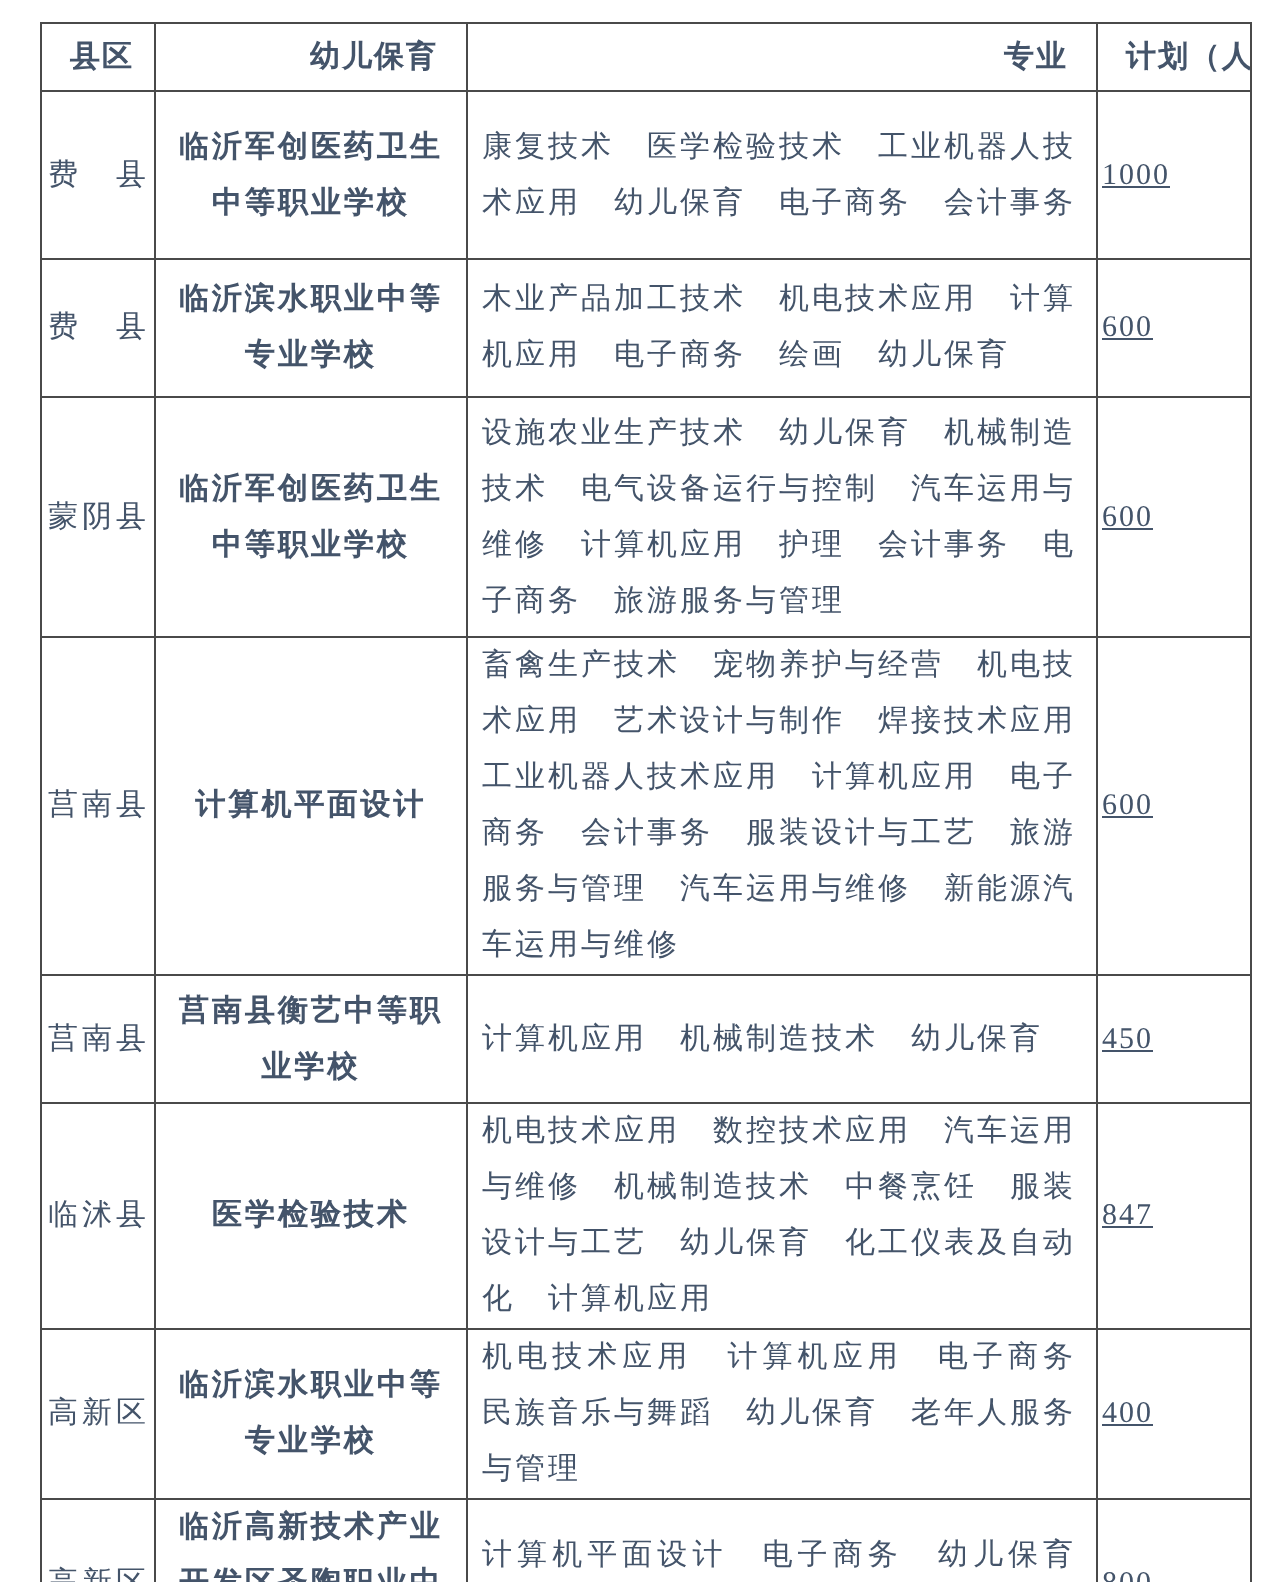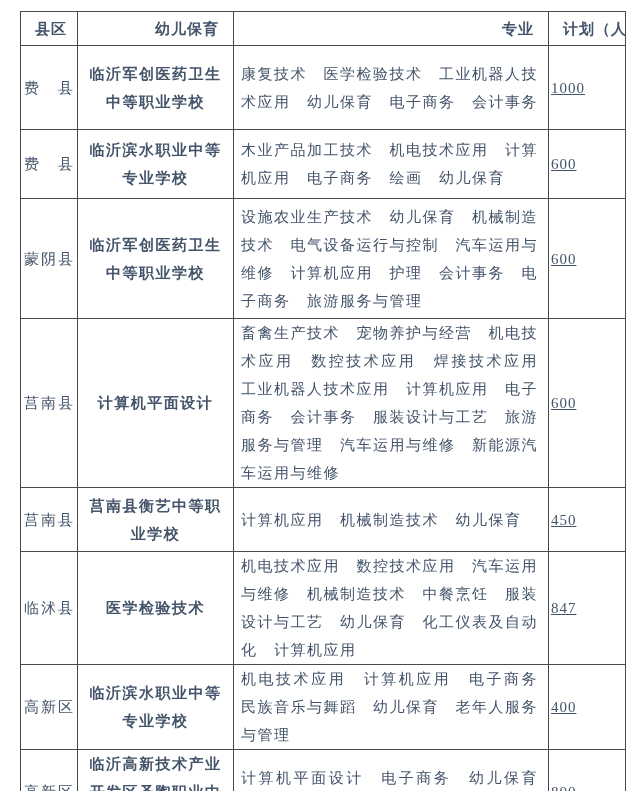--- a/index.html
+++ b/index.html
@@ -110,21 +110,21 @@
         </tr>
         <tr>
           <td class="county-cell">蒙阴县</td>
           <td class="school-cell">临沂军创医药卫生中等职业学校</td>
           <td class="majors-cell">设施农业生产技术　幼儿保育　机械制造技术　电气设备运行与控制　汽车运用与维修　计算机应用　护理　会计事务　电子商务　旅游服务与管理</td>
           <td class="plan-cell">600</td>
         </tr>
         <tr>
           <td class="county-cell">莒南县</td>
           <td class="school-cell">计算机平面设计</td>
-          <td class="majors-cell">畜禽生产技术　宠物养护与经营　机电技术应用　数控技术应用　焊接技术应用　工业机器人技术应用　计算机应用　电子商务　会计事务　服装设计与工艺　旅游服务与管理　汽车运用与维修　新能源汽车运用与维修</td>
+          <td class="majors-cell">畜禽生产技术　宠物养护与经营　机电技术应用　艺术设计与制作　焊接技术应用　工业机器人技术应用　计算机应用　电子商务　会计事务　服装设计与工艺　旅游服务与管理　汽车运用与维修　新能源汽车运用与维修</td>
           <td class="plan-cell">600</td>
         </tr>
         <tr>
           <td class="county-cell">莒南县</td>
           <td class="school-cell">莒南县衡艺中等职业学校</td>
           <td class="majors-cell">计算机应用　机械制造技术　幼儿保育</td>
           <td class="plan-cell">450</td>
         </tr>
         <tr>
           <td class="county-cell">临沭县</td>

